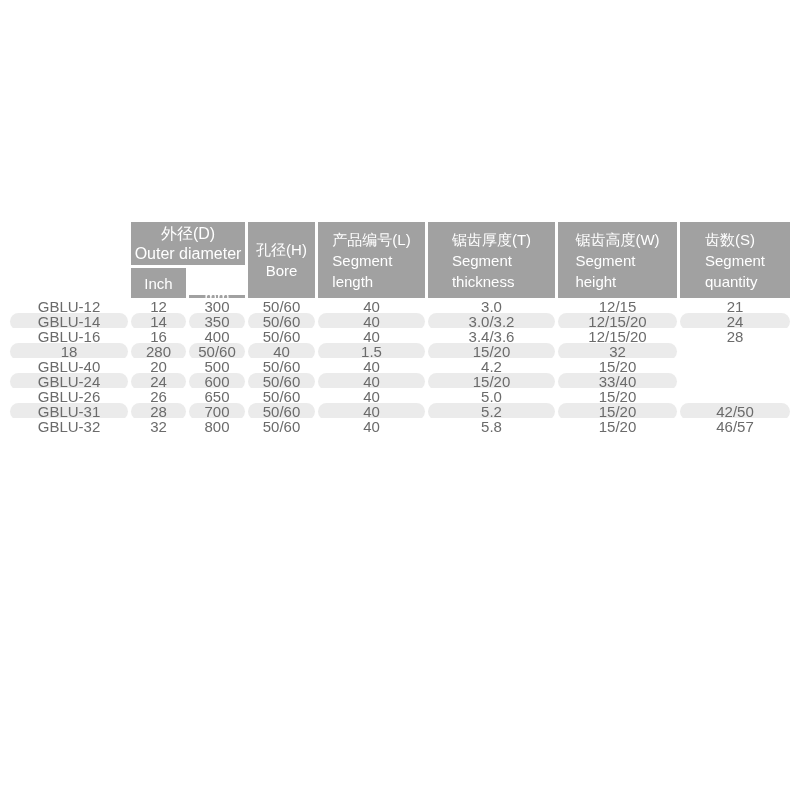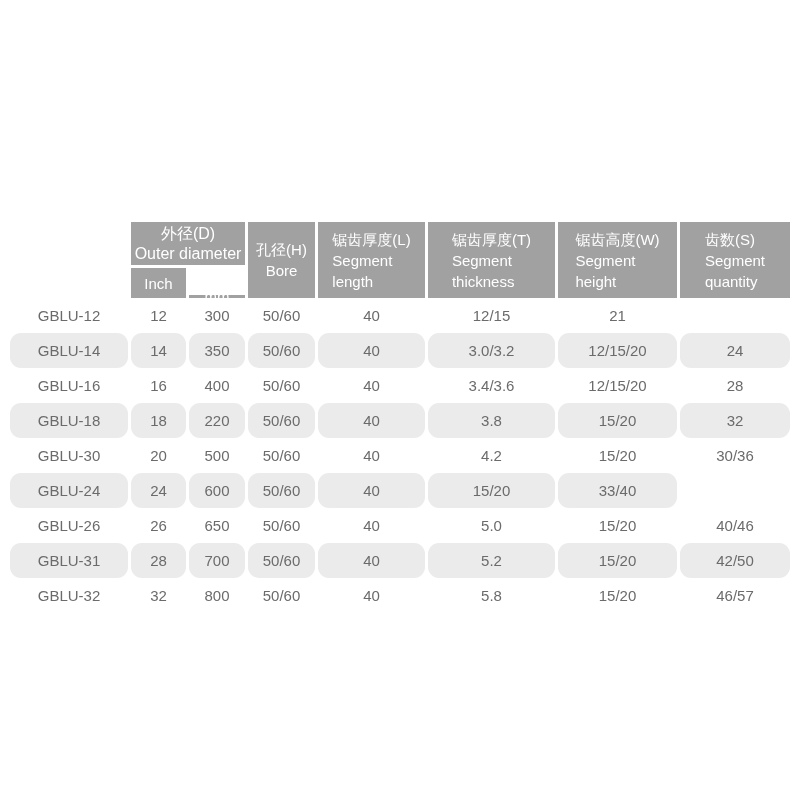--- a/index.html
+++ b/index.html
@@ -58,21 +58,21 @@
     background:#a1a1a1;
     color:#fff;
     font-size:15px;
     display:flex;
     align-items:center;
     justify-content:center;
   }
   .od-sub.inch{width:55px;}
   .od-sub.mm{width:56px;margin-top:27px;}
   .tbody{display:block;}
-  .tr{height:35px;}
+  .tr{height:15px;}
   .tr.stripe .td{background:#ebebeb;border-radius:11px;}
   .td{
     background:#ffffff;
     color:#6b6b6b;
     font-size:15px;
     display:flex;
     align-items:center;
     justify-content:center;
     text-align:center;
   }
@@ -97,21 +97,21 @@
       </div>
     </div>
 
     <div class="th">
       <div>孔径(H)</div>
       <div>Bore</div>
     </div>
 
     <div class="th">
       <div class="hblock">
-        <div>锯齿厚度(L)</div>
+        <div>产品编号(L)</div>
         <div>Segment</div>
         <div>length</div>
       </div>
     </div>
 
     <div class="th">
       <div class="hblock">
         <div>锯齿厚度(T)</div>
         <div>Segment</div>
         <div>thickness</div>
@@ -136,20 +136,21 @@
 
   </div>
 
   <div class="tbody">
       <div class="tr">
         <div class="td">GBLU-12</div>
         <div class="td">12</div>
         <div class="td">300</div>
         <div class="td">50/60</div>
         <div class="td">40</div>
+        <div class="td">3.0</div>
         <div class="td">12/15</div>
         <div class="td">21</div>
       </div>
       <div class="tr stripe">
         <div class="td">GBLU-14</div>
         <div class="td">14</div>
         <div class="td">350</div>
         <div class="td">50/60</div>
         <div class="td">40</div>
         <div class="td">3.0/3.2</div>
@@ -160,57 +161,54 @@
         <div class="td">GBLU-16</div>
         <div class="td">16</div>
         <div class="td">400</div>
         <div class="td">50/60</div>
         <div class="td">40</div>
         <div class="td">3.4/3.6</div>
         <div class="td">12/15/20</div>
         <div class="td">28</div>
       </div>
       <div class="tr stripe">
-        <div class="td">GBLU-18</div>
         <div class="td">18</div>
-        <div class="td">220</div>
-        <div class="td">50/60</div>
-        <div class="td">40</div>
-        <div class="td">3.8</div>
+        <div class="td">280</div>
+        <div class="td">50/60</div>
+        <div class="td">40</div>
+        <div class="td">1.5</div>
         <div class="td">15/20</div>
         <div class="td">32</div>
       </div>
       <div class="tr">
-        <div class="td">GBLU-30</div>
+        <div class="td">GBLU-40</div>
         <div class="td">20</div>
         <div class="td">500</div>
         <div class="td">50/60</div>
         <div class="td">40</div>
         <div class="td">4.2</div>
         <div class="td">15/20</div>
-        <div class="td">30/36</div>
       </div>
       <div class="tr stripe">
         <div class="td">GBLU-24</div>
         <div class="td">24</div>
         <div class="td">600</div>
         <div class="td">50/60</div>
         <div class="td">40</div>
         <div class="td">15/20</div>
         <div class="td">33/40</div>
       </div>
       <div class="tr">
         <div class="td">GBLU-26</div>
         <div class="td">26</div>
         <div class="td">650</div>
         <div class="td">50/60</div>
         <div class="td">40</div>
         <div class="td">5.0</div>
         <div class="td">15/20</div>
-        <div class="td">40/46</div>
       </div>
       <div class="tr stripe">
         <div class="td">GBLU-31</div>
         <div class="td">28</div>
         <div class="td">700</div>
         <div class="td">50/60</div>
         <div class="td">40</div>
         <div class="td">5.2</div>
         <div class="td">15/20</div>
         <div class="td">42/50</div>

